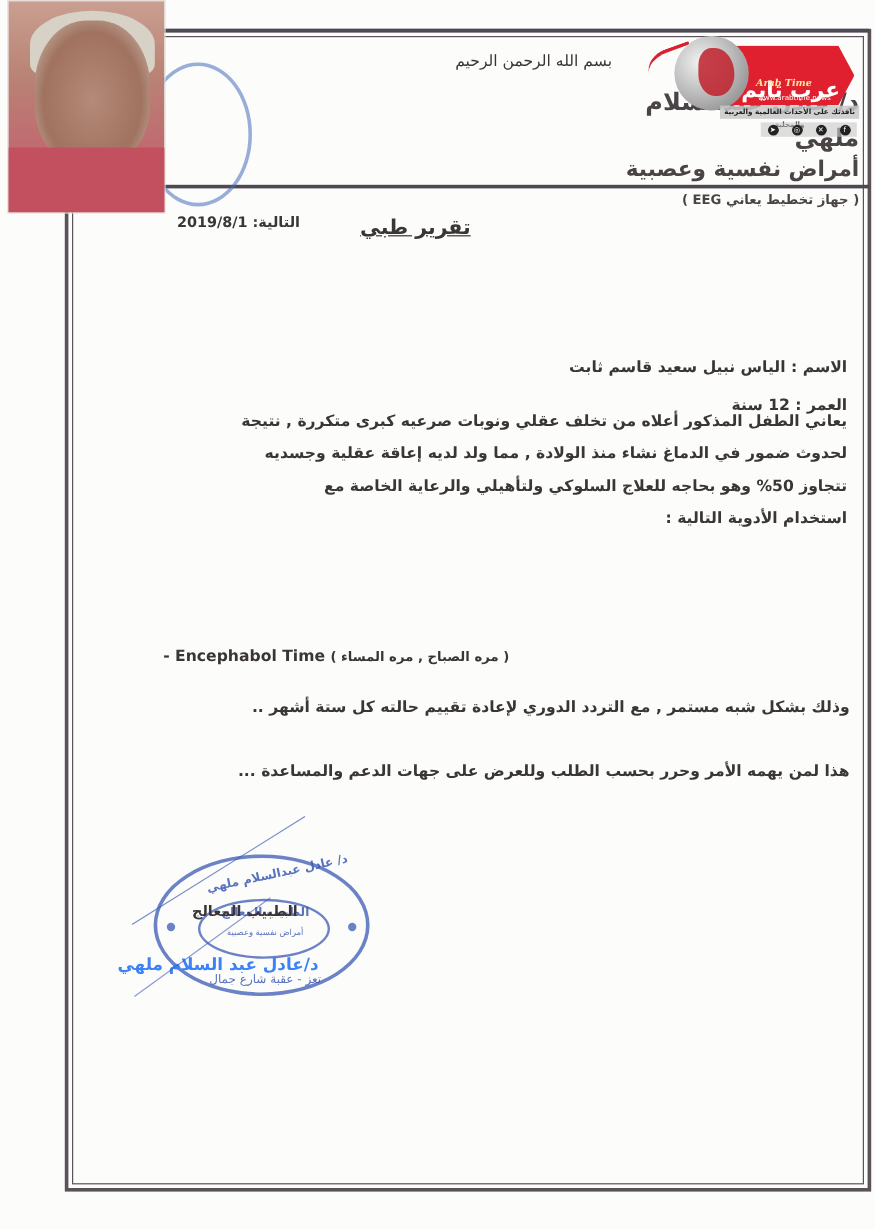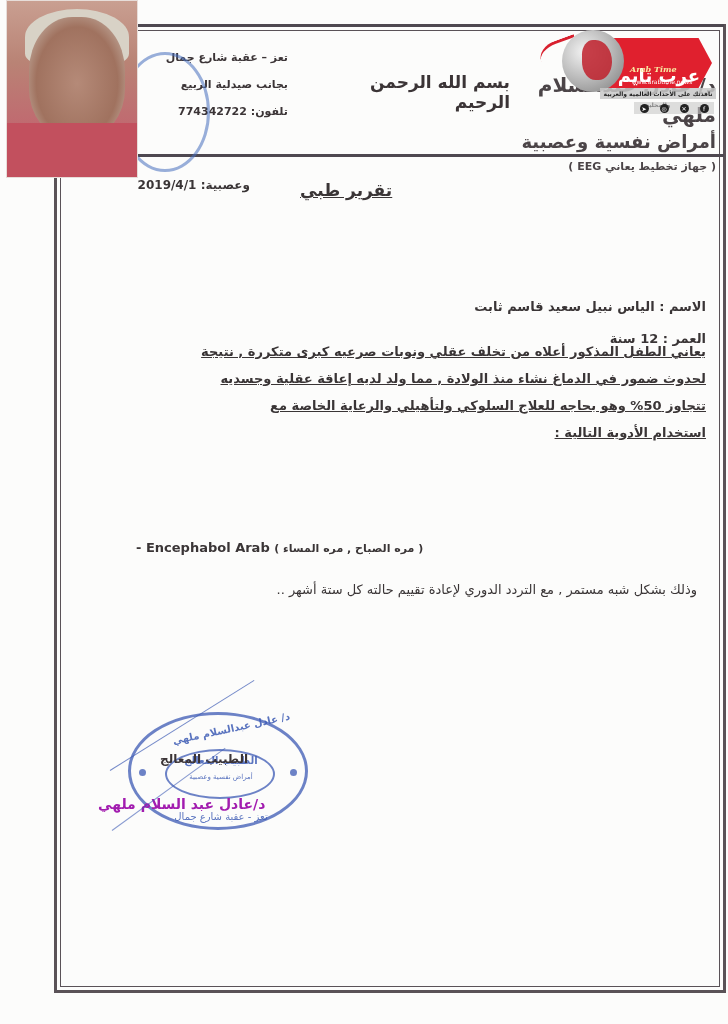--- a/index.html
+++ b/index.html
@@ -22,21 +22,21 @@
       content: ""; position: absolute; left: 3px; top: 3px; right: 3px; bottom: 3px;
       border: 1px solid #5a5257;
     }
     .header-rule {
       position: absolute; left: 57px; right: 4px; height: 3px; background: #4e4850;
     }
     .rtl { direction: rtl; text-align: right; }
 
     .basmala {
       position: absolute; left: 330px; top: 44px; width: 180px;
-      font-size: 17px; font-weight: bold; color: #3b3436; margin-top: 28px;
+      font-size: 13px; font-weight: normal; color: #3b3436;
     }
     .address {
       position: absolute; left: 138px; top: 44px; width: 150px;
       font-size: 11px; font-weight: bold; color: #3b3436; line-height: 27px;
     }
     .doctor-block {
       position: absolute; right: 12px; top: 48px; width: 220px;
       font-weight: bold; color: #4b4447;
     }
     .doctor-name { font-size: 20px; line-height: 30px; margin-top: 22px; }
@@ -79,50 +79,50 @@
       position: absolute; left: 300px; top: 180px; width: 140px; text-align: left;
       font-size: 17px; font-weight: bold; text-decoration: underline;
     }
 
     .field {
       position: absolute; right: 22px; width: 500px;
       font-size: 13px; font-weight: bold; margin-top: 41px;
     }
     .body-text {
       position: absolute; right: 22px; top: 338px; width: 570px;
-      font-size: 13px; font-weight: bold; line-height: 27px; text-decoration: underline;
+      font-size: 13px; font-weight: bold; line-height: 27px;
     }
     .med {
       position: absolute; left: 136px; font-size: 13px; font-weight: bold;
       direction: ltr; text-align: left; white-space: nowrap;
     }
     .med .dose-ar { direction: rtl; unicode-bidi: embed; font-size: 11px; }
     .closing {
-      position: absolute; right: 31px; width: 560px;
-      font-size: 13px; font-weight: normal;
+      position: absolute; right: 20px; width: 560px;
+      font-size: 13px; font-weight: bold;
     }
 
     .stamp {
       position: absolute; left: 128px; top: 712px; width: 180px; height: 118px;
       border: 3px solid rgba(60,90,180,0.75); border-radius: 50%;
     }
     .stamp .inner {
       position: absolute; left: 34px; top: 34px; width: 110px; height: 50px;
       border: 2px solid rgba(60,90,180,0.75); border-radius: 50%;
     }
     .stamp .dot { position: absolute; width: 7px; height: 7px; border-radius: 50%; background: rgba(60,90,180,0.75); top: 54px; }
     .stamp .ring-text {
       position: absolute; left: 40px; top: 8px; width: 120px; font-size: 10px; font-weight: bold;
       color: rgba(60,90,180,0.85); transform: rotate(-12deg);
     }
     .stamp .mid-text { position: absolute; left: 40px; top: 40px; width: 100px; text-align: center; font-size: 10px; color: rgba(60,90,180,0.85); font-weight: bold; }
     .stamp .mid-sub { position: absolute; left: 40px; top: 58px; width: 100px; text-align: center; font-size: 7px; color: rgba(60,90,180,0.85); }
     .stamp .bottom-text { position: absolute; left: 40px; top: 96px; width: 100px; text-align: center; font-size: 10px; color: rgba(60,90,180,0.85); }
     .sig-title { position: absolute; left: 160px; top: 752px; font-size: 12px; font-weight: bold; color: #3b3436; }
-    .sig-name { position: absolute; left: 98px; top: 796px; font-size: 14px; font-weight: bold; color: #a21caf; }
+    .sig-name { position: absolute; left: 98px; top: 796px; font-size: 14px; font-weight: bold; color: #3b82f6; }
     .sig-line { position: absolute; left: 110px; top: 770px; width: 170px; height: 1px; background: rgba(60,90,180,0.7); transform: rotate(-32deg); transform-origin: left; }
     .sig-line2 { position: absolute; left: 112px; top: 830px; width: 140px; height: 1px; background: rgba(60,90,180,0.6); transform: rotate(-36deg); transform-origin: left; }
 
     
     .logo {
       position: absolute; left: 540px; top: 30px; width: 176px; height: 90px;
     }
     .logo .globe {
       position: absolute; left: 22px; top: 0; width: 62px; height: 62px; border-radius: 50%;
       background: radial-gradient(circle at 35% 35%, #f2f2f2 0%, #b8b8b8 50%, #7a7a7a 100%);
@@ -154,28 +154,20 @@
 <body>
 
 <div class="page">
 
   <div class="frame"></div>
   <div class="header-rule" style="top:24px;"></div>
   <div class="header-rule" style="top:154px; left:120px;"></div>
 
   <div class="basmala rtl">بسم الله الرحمن الرحيم</div>
 
-  <div class="address rtl">
-    <div>تعز – عقبة شارع جمال</div>
-    <div>بجانب صيدلية الربيع</div>
-    <div>
-      <span>تلفون:</span>
-      <span>774342722</span>
-    </div>
-  </div>
 
   <div class="doctor-block rtl">
     <div class="doctor-name">د/ عادل عبدالسلام ملهي</div>
     <div class="doctor-spec">أمراض نفسية وعصبية</div>
     <div class="doctor-eeg">( جهاز تخطيط يعاني EEG )</div>
   </div>
 
   <div class="stamp-top"></div>
 
   <div class="photo">
@@ -194,47 +186,48 @@
     <div class="tagline">نافذتك على الأحداث العالمية والعربية والمحلية</div>
     <div class="socials">
       <span>➤</span>
       <span>◎</span>
       <span>✕</span>
       <span>f</span>
     </div>
   </div>
 
   <div class="date rtl">
-    <span>وعصبية:</span>
-    <span class="date-value">2019/4/1</span>
+    <span>التالية:</span>
+    <span class="date-value">2019/8/1</span>
   </div>
   <div class="title rtl">تقرير طبي</div>
 
   <div class="field rtl" style="top:258px;">
     <span>الاسم :</span>
     <span>الياس نبيل سعيد قاسم ثابت</span>
   </div>
   <div class="field rtl" style="top:290px;">
     <span>العمر :</span>
     <span>12 سنة</span>
   </div>
 
   <div class="body-text rtl">
     <div>يعاني الطفل المذكور أعلاه من تخلف عقلي ونوبات صرعيه كبرى متكررة , نتيجة</div>
     <div>لحدوث ضمور في الدماغ نشاء منذ الولادة , مما ولد لديه إعاقة عقلية وجسديه</div>
     <div>تتجاوز 50% وهو بحاجه للعلاج السلوكي ولتأهيلي والرعاية الخاصة مع</div>
     <div>استخدام الأدوية التالية :</div>
   </div>
 
   <div class="med" style="top:540px;">
-    <span>- Encephabol Arab</span>
+    <span>- Encephabol Time</span>
     <span class="dose-ar">( مره الصباح , مره المساء )</span>
   </div>
 
   <div class="closing rtl" style="top:582px;">وذلك بشكل شبه مستمر , مع التردد الدوري لإعادة تقييم حالته كل ستة أشهر ..</div>
+  <div class="closing rtl" style="top:636px;">هذا لمن يهمه الأمر وحرر بحسب الطلب وللعرض على جهات الدعم والمساعدة ...</div>
 
   <div class="stamp">
     <div class="inner"></div>
     <div class="dot" style="left:8px;"></div>
     <div class="dot" style="right:8px;"></div>
     <div class="ring-text rtl">د/ عادل عبدالسلام ملهي</div>
     <div class="mid-text rtl">الطبيب المعالج</div>
     <div class="mid-sub rtl">أمراض نفسية وعصبية</div>
     <div class="bottom-text rtl">تعز - عقبة شارع جمال</div>
   </div>

